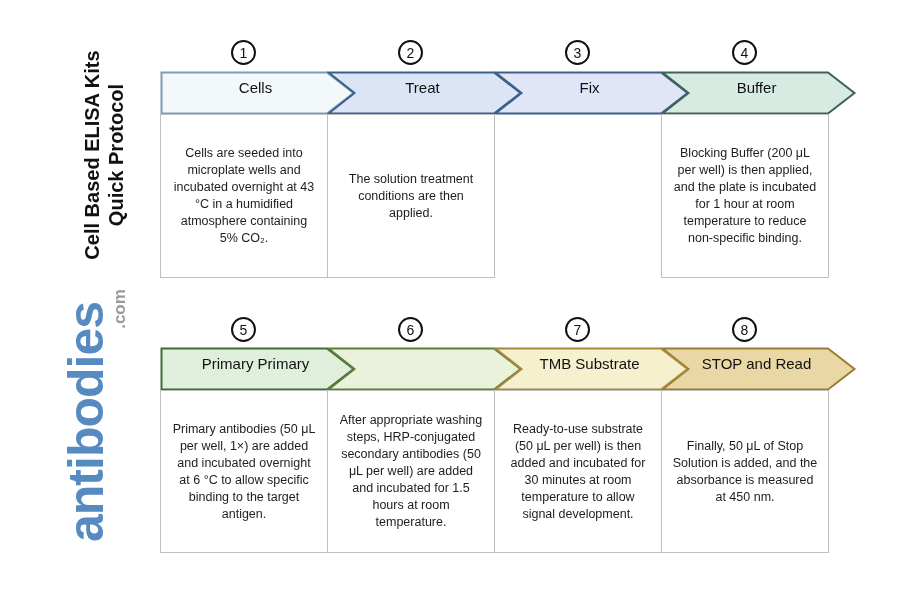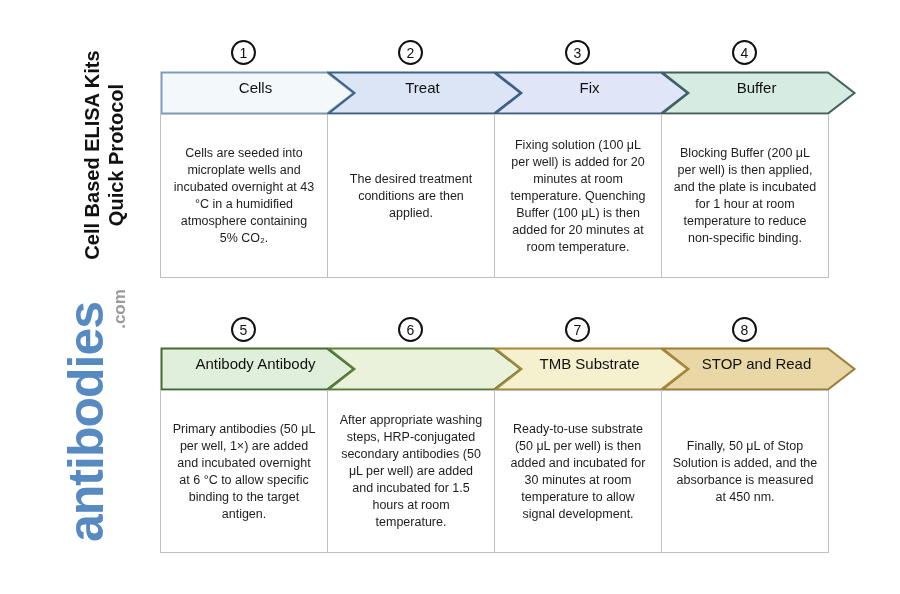--- a/index.html
+++ b/index.html
@@ -109,24 +109,21 @@
     <svg width="196" height="44" viewBox="0 0 196 44">
       <path stroke-width="2" d="M1.5,1.5 L167,1.5 L193.5,22 L167,42.5 L1.5,42.5 L27.5,22 Z" fill="#d6ebe2" stroke="#41615a"></path>
     </svg>
     <div class="arrow-label">Buffer</div>
   </div>
 
   <div class="descbox r1 c0">
       <span>Cells are seeded into microplate wells and incubated overnight at 43 °C in a humidified atmosphere containing 5% CO₂.</span>
     </div>
   <div class="descbox r1 c1">
-      <span>The desired treatment conditions are then applied.</span>
-    </div>
-  <div class="descbox r1 c2">
-      <span>Fixing solution (100 μL per well) is added for 20 minutes at room temperature. Quenching Buffer (100 μL) is then added for 20 minutes at room temperature.</span>
+      <span>The solution treatment conditions are then applied.</span>
     </div>
   <div class="descbox r1 c3">
       <span>Blocking Buffer (200 μL per well) is then applied, and the plate is incubated for 1 hour at room temperature to reduce non-specific binding.</span>
     </div>
 
   <div class="circ r2 c0">
       <span>5</span>
     </div>
   <div class="circ r2 c1">
       <span>6</span>
@@ -135,21 +132,21 @@
       <span>7</span>
     </div>
   <div class="circ r2 c3">
       <span>8</span>
     </div>
 
   <div class="arrow r2 c0">
     <svg width="196" height="44" viewBox="0 0 196 44">
       <path stroke-width="2" d="M1.5,1.5 L167,1.5 L193.5,22 L167,42.5 L1.5,42.5 Z" fill="#e0efdb" stroke="#416b33"></path>
     </svg>
-    <div class="arrow-label">Antibody Antibody</div>
+    <div class="arrow-label">Primary Primary</div>
   </div>
   <div class="arrow r2 c1">
     <svg width="196" height="44" viewBox="0 0 196 44">
       <path stroke-width="2" d="M1.5,1.5 L167,1.5 L193.5,22 L167,42.5 L1.5,42.5 L27.5,22 Z" fill="#eaf2db" stroke="#5d7e3b"></path>
     </svg>
   </div>
   <div class="arrow r2 c3">
     <svg width="196" height="44" viewBox="0 0 196 44">
       <path stroke-width="2" d="M1.5,1.5 L167,1.5 L193.5,22 L167,42.5 L1.5,42.5 L27.5,22 Z" fill="#e9d8a5" stroke="#9c7c33"></path>
     </svg>

